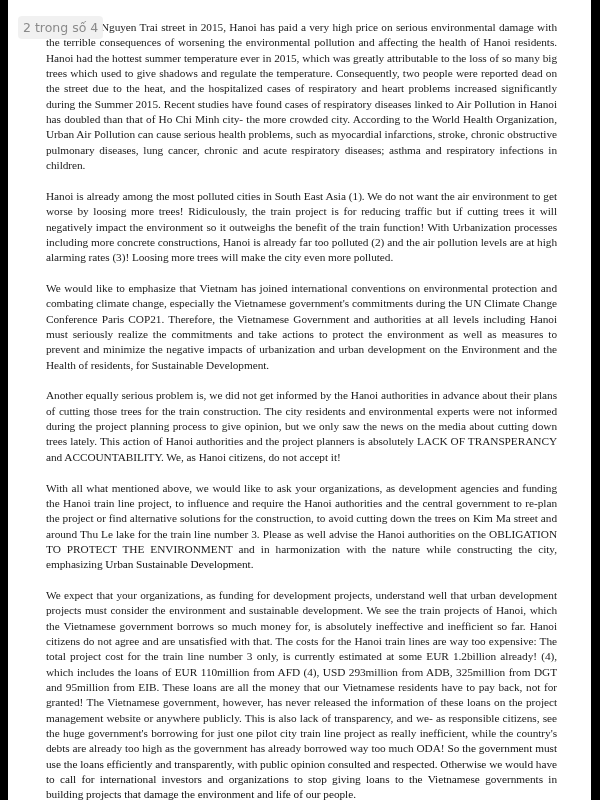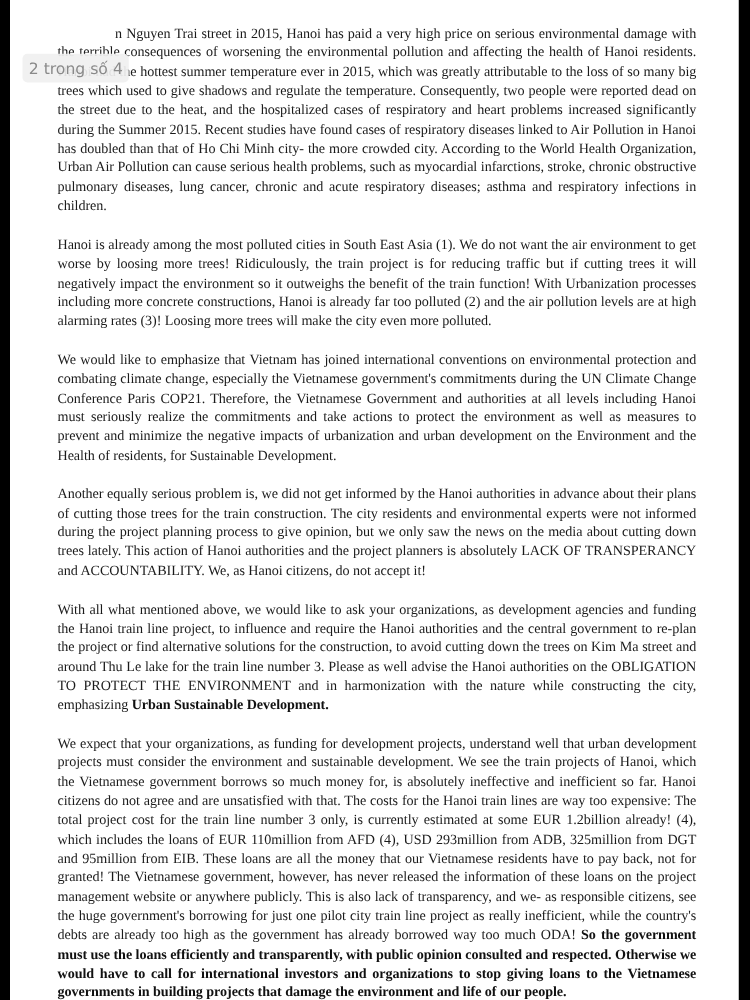--- a/index.html
+++ b/index.html
@@ -17,31 +17,30 @@
       position: absolute; left: 38px; top: 20px; width: 511px;
       font-family: "Liberation Serif", "DejaVu Serif", serif;
       font-size: 11.3px;
       line-height: 15.35px;
       color: #1a1a1a;
       text-align: justify;
       letter-spacing: -0.05px;
     }
     .text-block p { margin: 0 0 15.4px 0; }
     .text-block p:first-child { text-indent: 0; }
-    .text-block b { font-weight: bold; color: #111; }
+    .text-block b { font-weight: normal; color: #111; }
     .page-indicator {
       position: absolute; left: 10px; top: 16px;
       height: 23px; padding: 0 5px;
       background: rgba(240,240,240,0.92);
       border-radius: 4px;
       font-family: "DejaVu Sans", "Liberation Sans", sans-serif;
       font-size: 12.5px; line-height: 23px;
       color: #8a8a8a;
       z-index: 5;
-      margin-top: 27px;
     }
     .lead-clip { display: inline-block; width: 46px; }
   </style>
 </head>
 <body>
 
 <div class="page">
   <div class="page-indicator">2 trong số 4</div>
 
   <div class="text-block">

